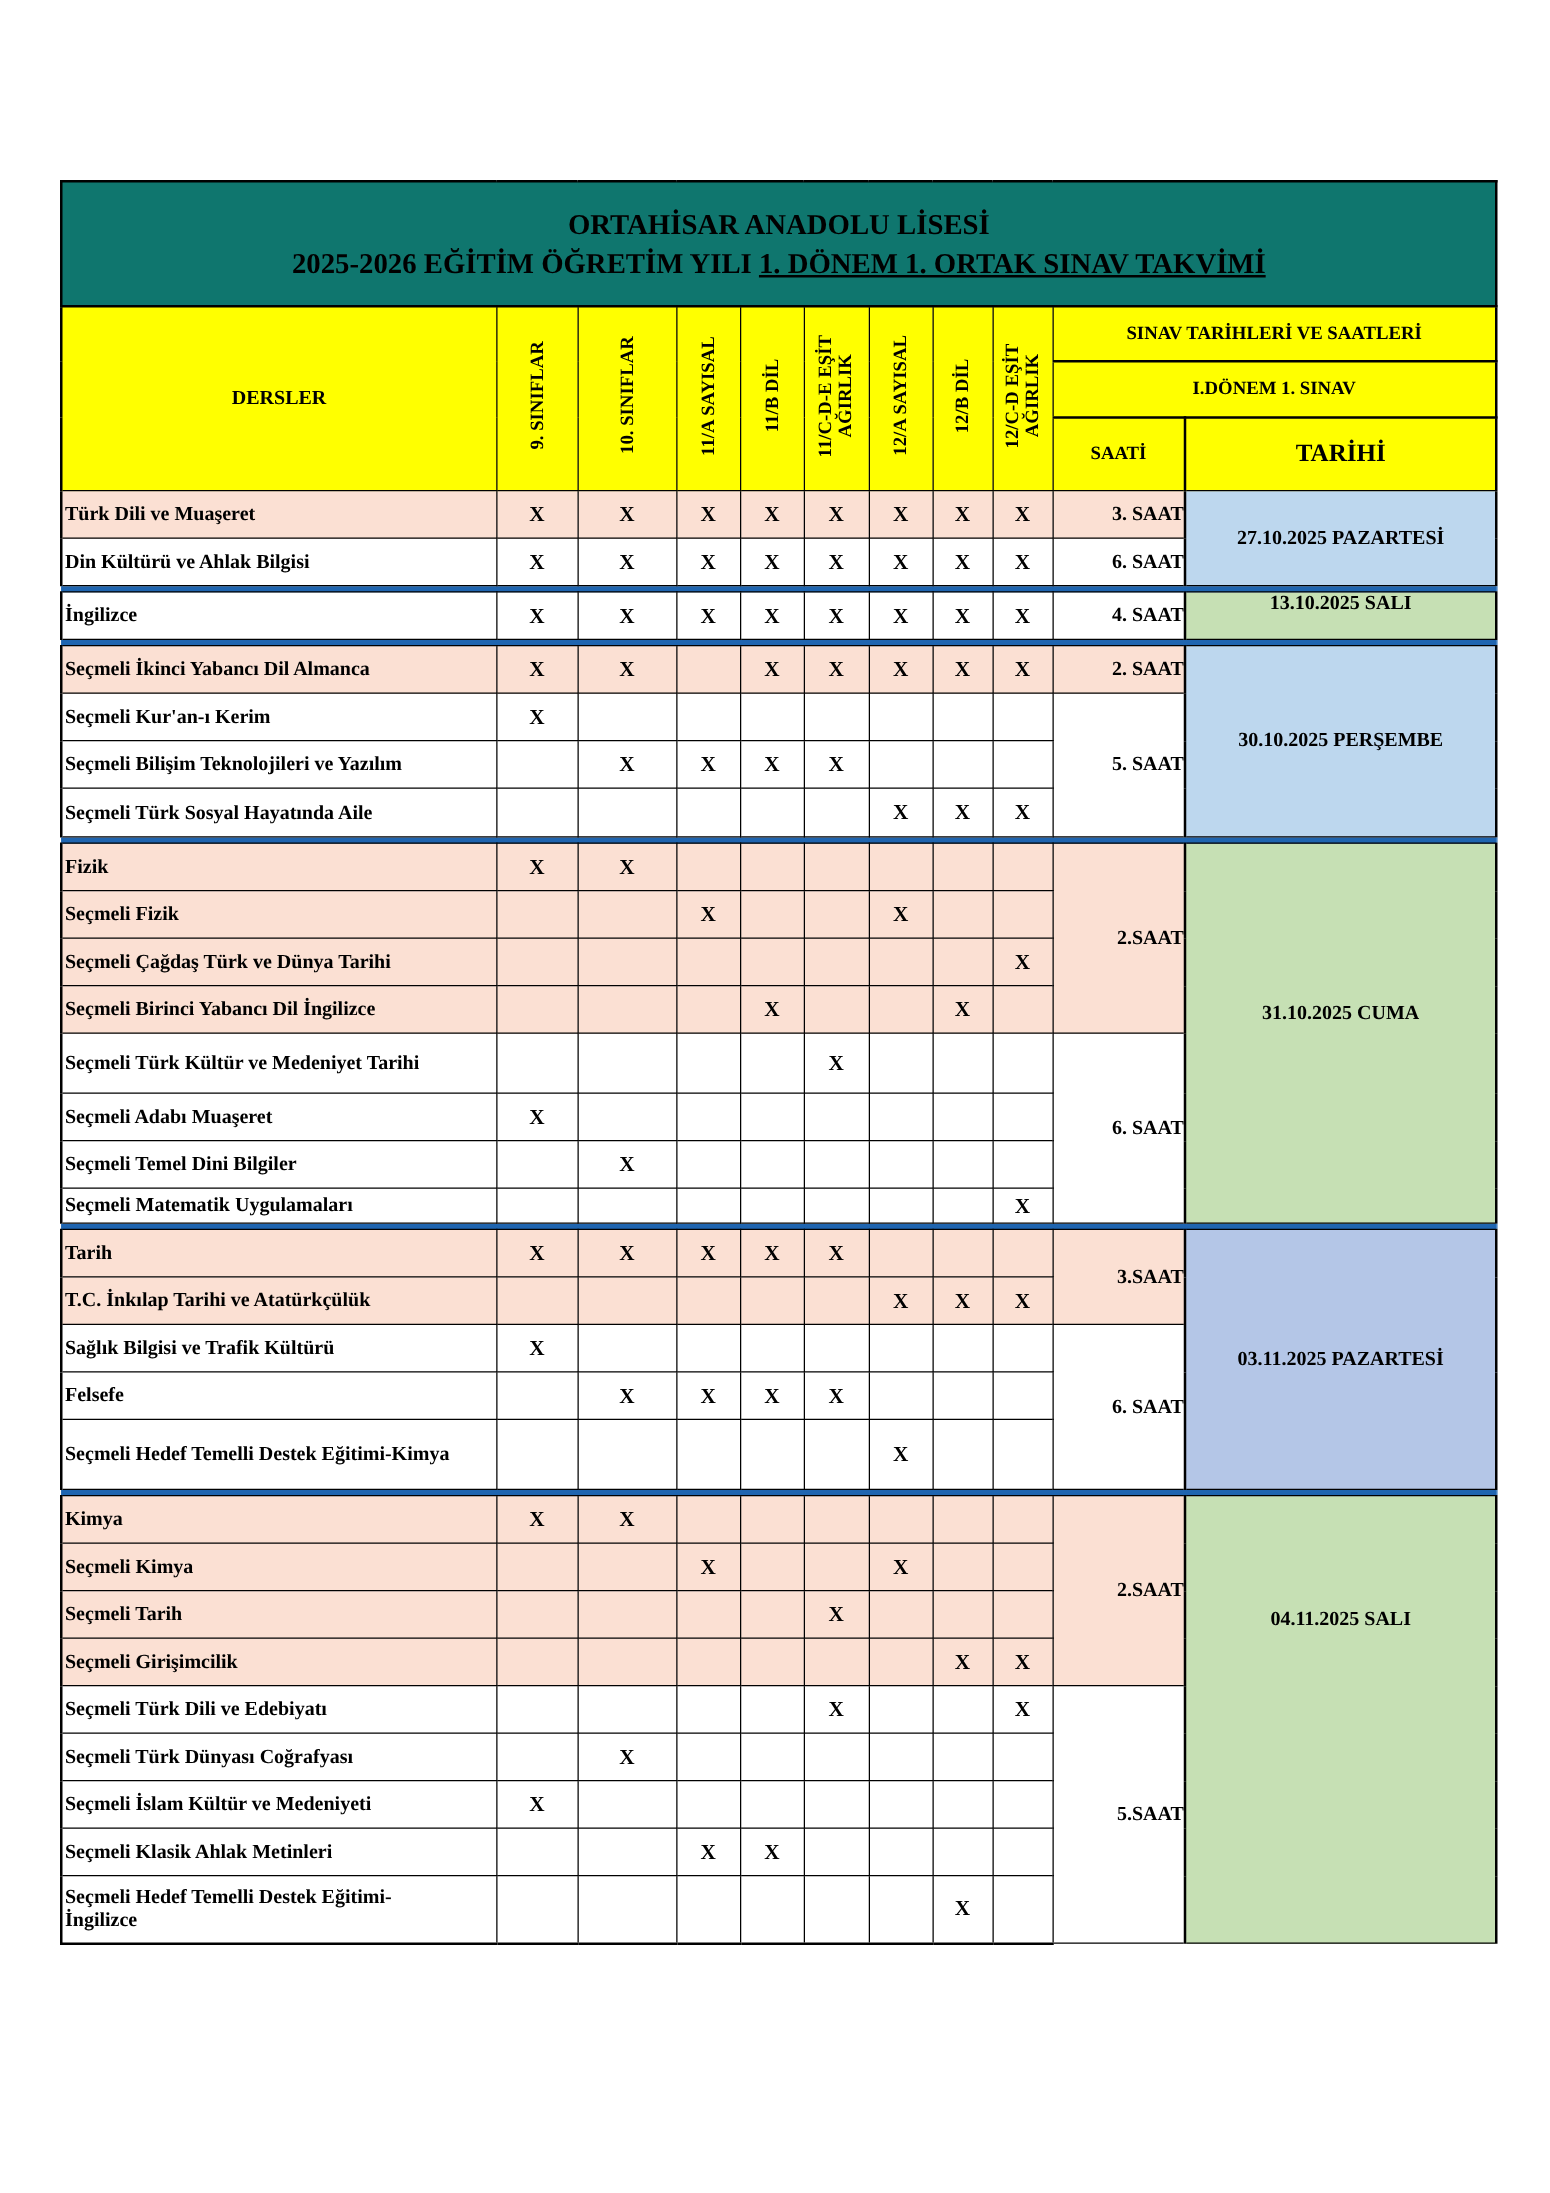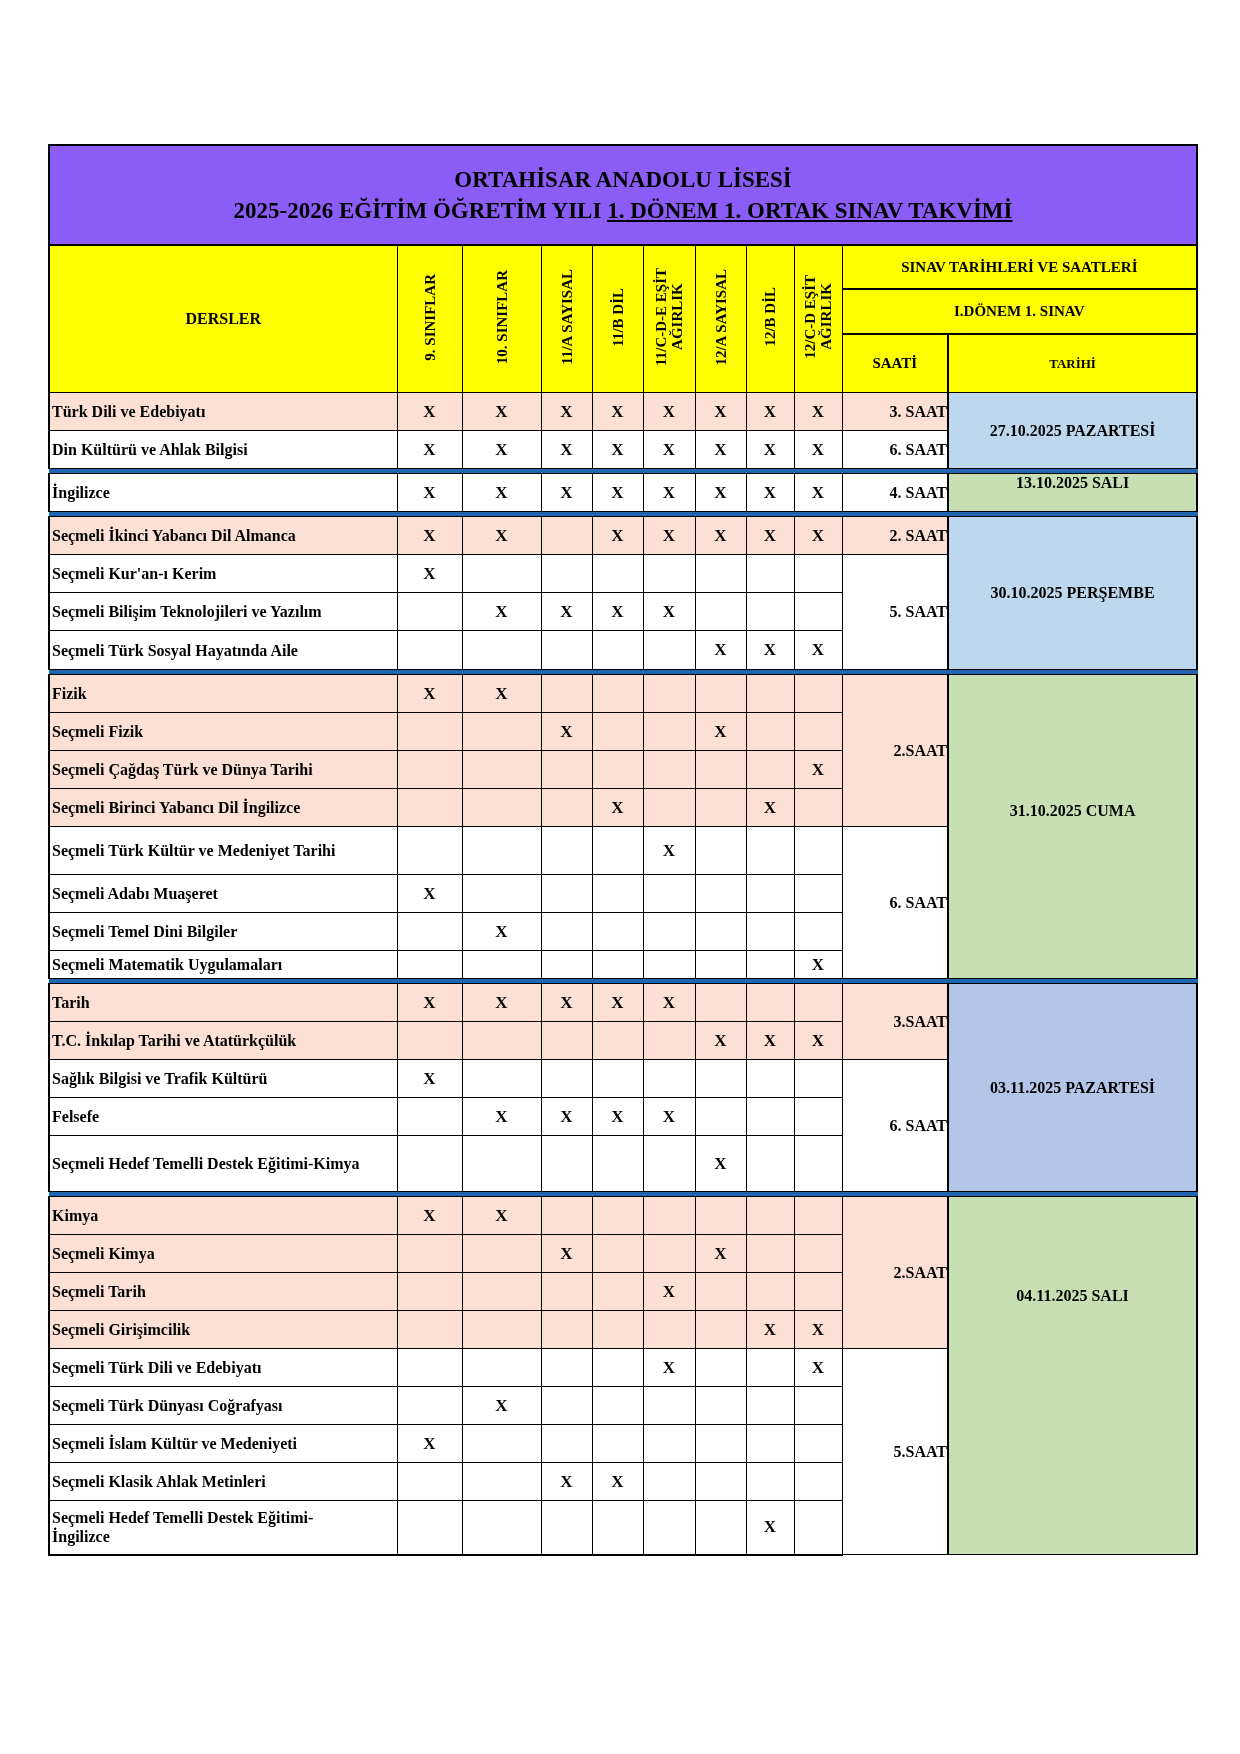--- a/index.html
+++ b/index.html
@@ -1,21 +1,21 @@
 <!DOCTYPE html>
 <html><head>
 <meta charset="utf-8">
 <style>
   html, body { margin:0; padding:0; background:#ffffff; }
   body { width:1240px; height:1754px; position:relative; overflow:hidden;
          font-family:"Liberation Serif", "DejaVu Serif", serif; color:#000; }
   #sheet { position:absolute; left:48px; top:144px; width:1148px; }
   table { border-collapse:collapse; width:1148px; table-layout:fixed; }
   td, th { border:1px solid #000; padding:0; font-weight:bold; font-size:16px; }
-  .title-cell { height:98px; text-align:center; background:#8b5cf6; border:2px solid #000; }
+  .title-cell { height:98px; text-align:center; background:#0f766e; border:2px solid #000; }
   .title-line { font-size:23px; line-height:31px; }
   .title-line u { text-decoration:underline; }
   .hdr { background:#ffff00; text-align:center; }
   .vert { height:146px; }
   .vert span { display:inline-block; writing-mode:vertical-rl; transform:rotate(180deg);
                font-size:15px; line-height:16px; white-space:pre-line; text-align:center; }
   .subject { text-align:left; padding-left:2px; font-size:16px; }
   .x { text-align:center; font-size:17px; }
   .peach { background:#fbe0d3; }
   .white { background:#ffffff; }
@@ -65,24 +65,24 @@
       <td rowspan="3" class="hdr vert"><span>12/B DİL</span></td>
       <td rowspan="3" class="hdr vert"><span>12/C-D EŞİT
 AĞIRLIK</span></td>
       <td colspan="2" class="hdr outer-r" style="font-size:15px; border-bottom:2px solid #000">SINAV TARİHLERİ VE SAATLERİ</td>
     </tr>
     <tr style="height:45px">
       <td colspan="2" class="hdr outer-r" style="font-size:15px; border-bottom:2px solid #000">I.DÖNEM 1. SINAV</td>
     </tr>
     <tr style="height:58px">
       <td class="hdr" style="font-size:15px; border-right:2px solid #000">SAATİ</td>
-      <td class="hdr outer-r" style="font-size:13px">TARİHİ</td>
+      <td class="hdr outer-r" style="font-size:20px">TARİHİ</td>
     </tr>
   <tr style="height: 38px;">
-          <td class="subject outer-l peach" style="white-space: pre-line; line-height: 19px;">Türk Dili ve Edebiyatı</td>
+          <td class="subject outer-l peach" style="white-space: pre-line; line-height: 19px;">Türk Dili ve Muaşeret</td>
           <td class="x peach">X</td>
           <td class="x peach">X</td>
           <td class="x peach">X</td>
           <td class="x peach">X</td>
           <td class="x peach">X</td>
           <td class="x peach">X</td>
           <td class="x peach">X</td>
           <td class="x peach">X</td>
           <td class="saat peach" rowspan="1" style="border-right: 2px solid rgb(0, 0, 0);">3. SAAT</td>
           <td class="date outer-r blue" rowspan="2"><span style="position: relative;">27.10.2025 PAZARTESİ</span></td>

